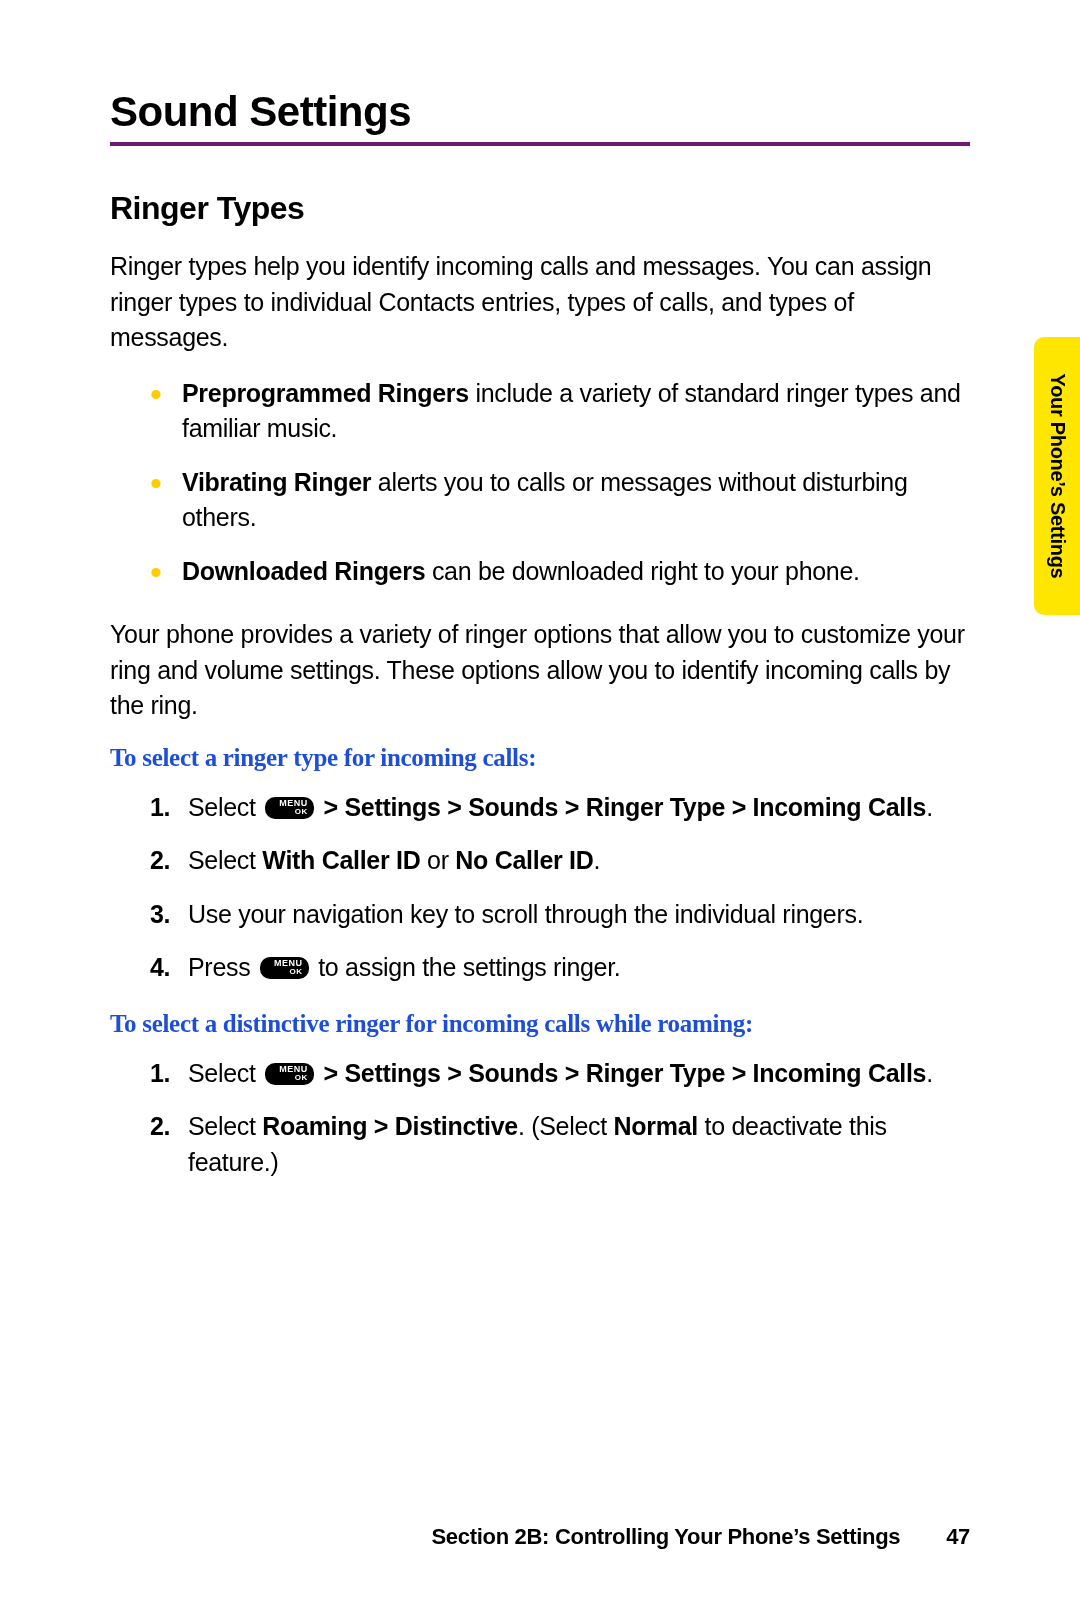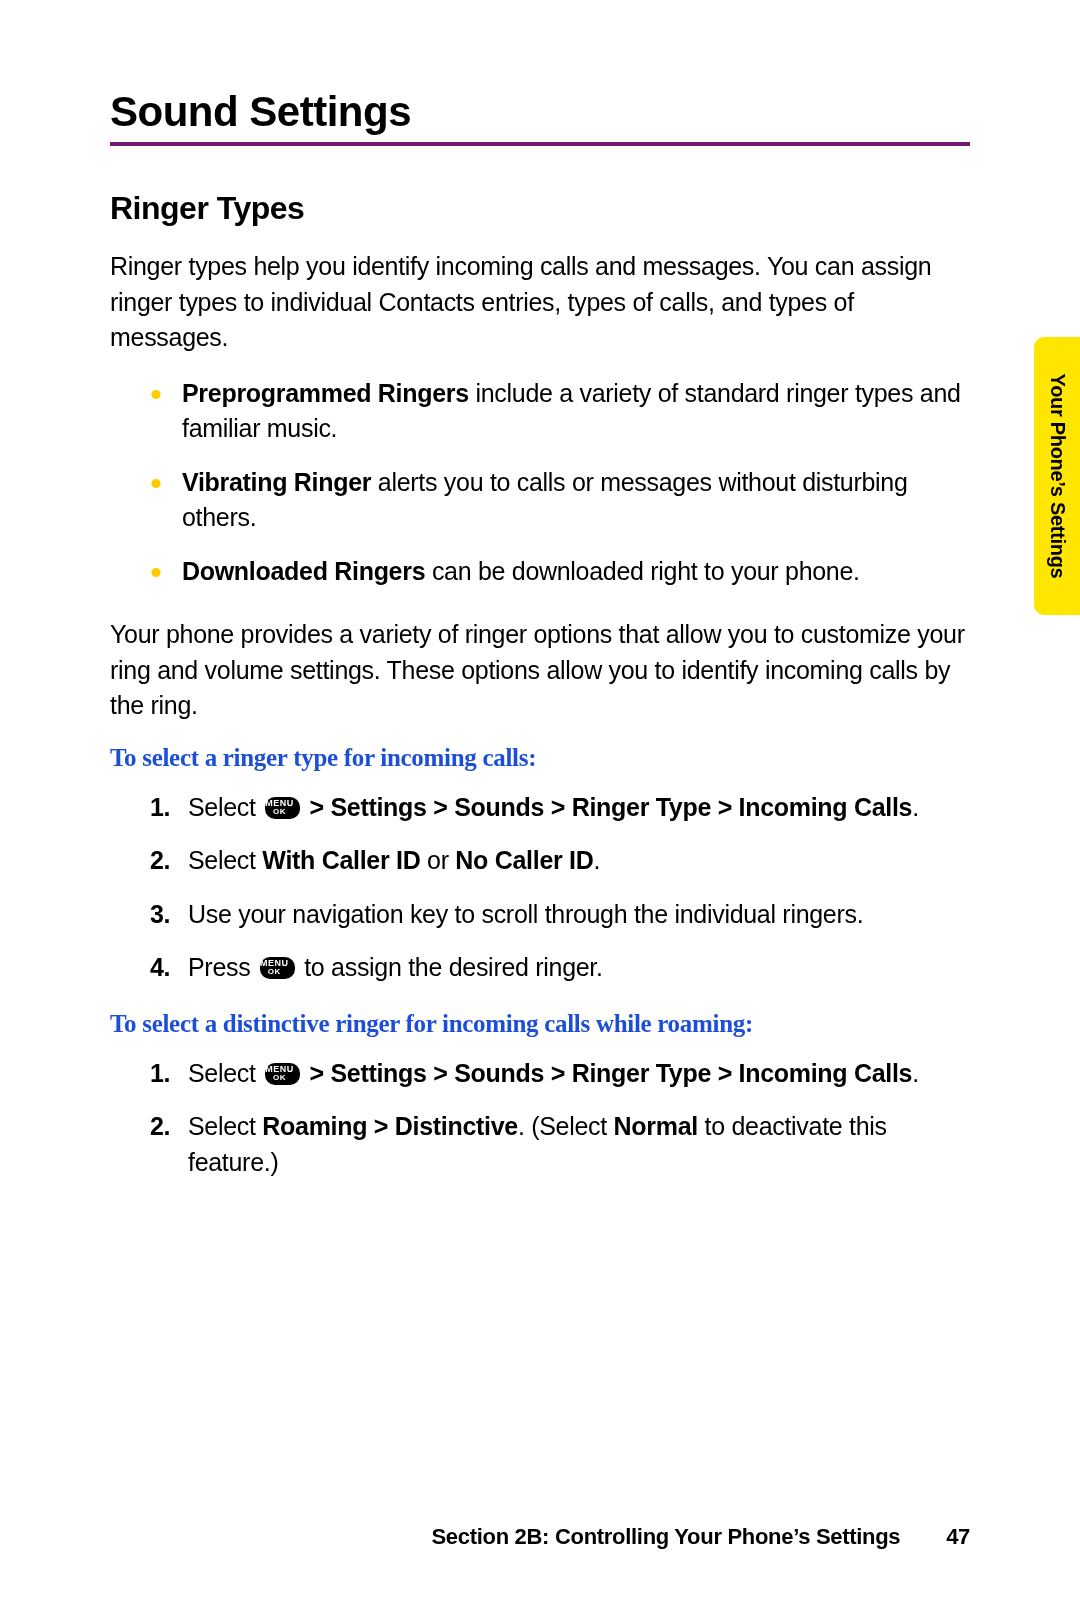--- a/index.html
+++ b/index.html
@@ -87,25 +87,25 @@
     left: 0;
     top: 0;
     font-weight: 700;
   }
   .b { font-weight: 700; }
   .menu-key {
     display: inline-block;
     background: #000;
     color: #fff;
     border-radius: 10px;
-    padding: 2px 6px 3px 0;
+    padding: 2px 6px 3px 14px;
     font-size: 10px;
     line-height: 1;
     font-weight: 700;
-    text-align: center;
+    text-align: right;
     vertical-align: 2px;
     margin: 0 3px;
   }
   .menu-key .top { display: block; font-size: 9px; letter-spacing: 0.5px; }
   .menu-key .bot { display: block; font-size: 8px; letter-spacing: 0.5px; }
   .side-tab {
     position: absolute;
     top: 337px;
     right: 0;
     width: 46px;
@@ -177,21 +177,21 @@
     <li>
       <span class="num">2.</span>
       <span>Select </span><span class="b">With Caller ID</span><span> or </span><span class="b">No Caller ID</span><span>.</span>
     </li>
     <li>
       <span class="num">3.</span>
       <span>Use your navigation key to scroll through the individual ringers.</span>
     </li>
     <li>
       <span class="num">4.</span>
-      <span>Press </span><span class="menu-key"><span class="top">MENU</span><span class="bot">OK</span></span><span> to assign the desired ringer.</span>
+      <span>Press </span><span class="menu-key"><span class="top">MENU</span><span class="bot">OK</span></span><span> to assign the settings ringer.</span>
     </li>
   </ol>
 
   <div class="task-heading">To select a distinctive ringer for incoming calls while roaming:</div>
 
   <ol class="num-list">
     <li>
       <span class="num">1.</span>
       <span>Select </span><span class="menu-key"><span class="top">MENU</span><span class="bot">OK</span></span><span class="b"> &gt; Settings &gt; Sounds &gt; Ringer Type &gt; Incoming Calls</span><span>.</span>
     </li>

